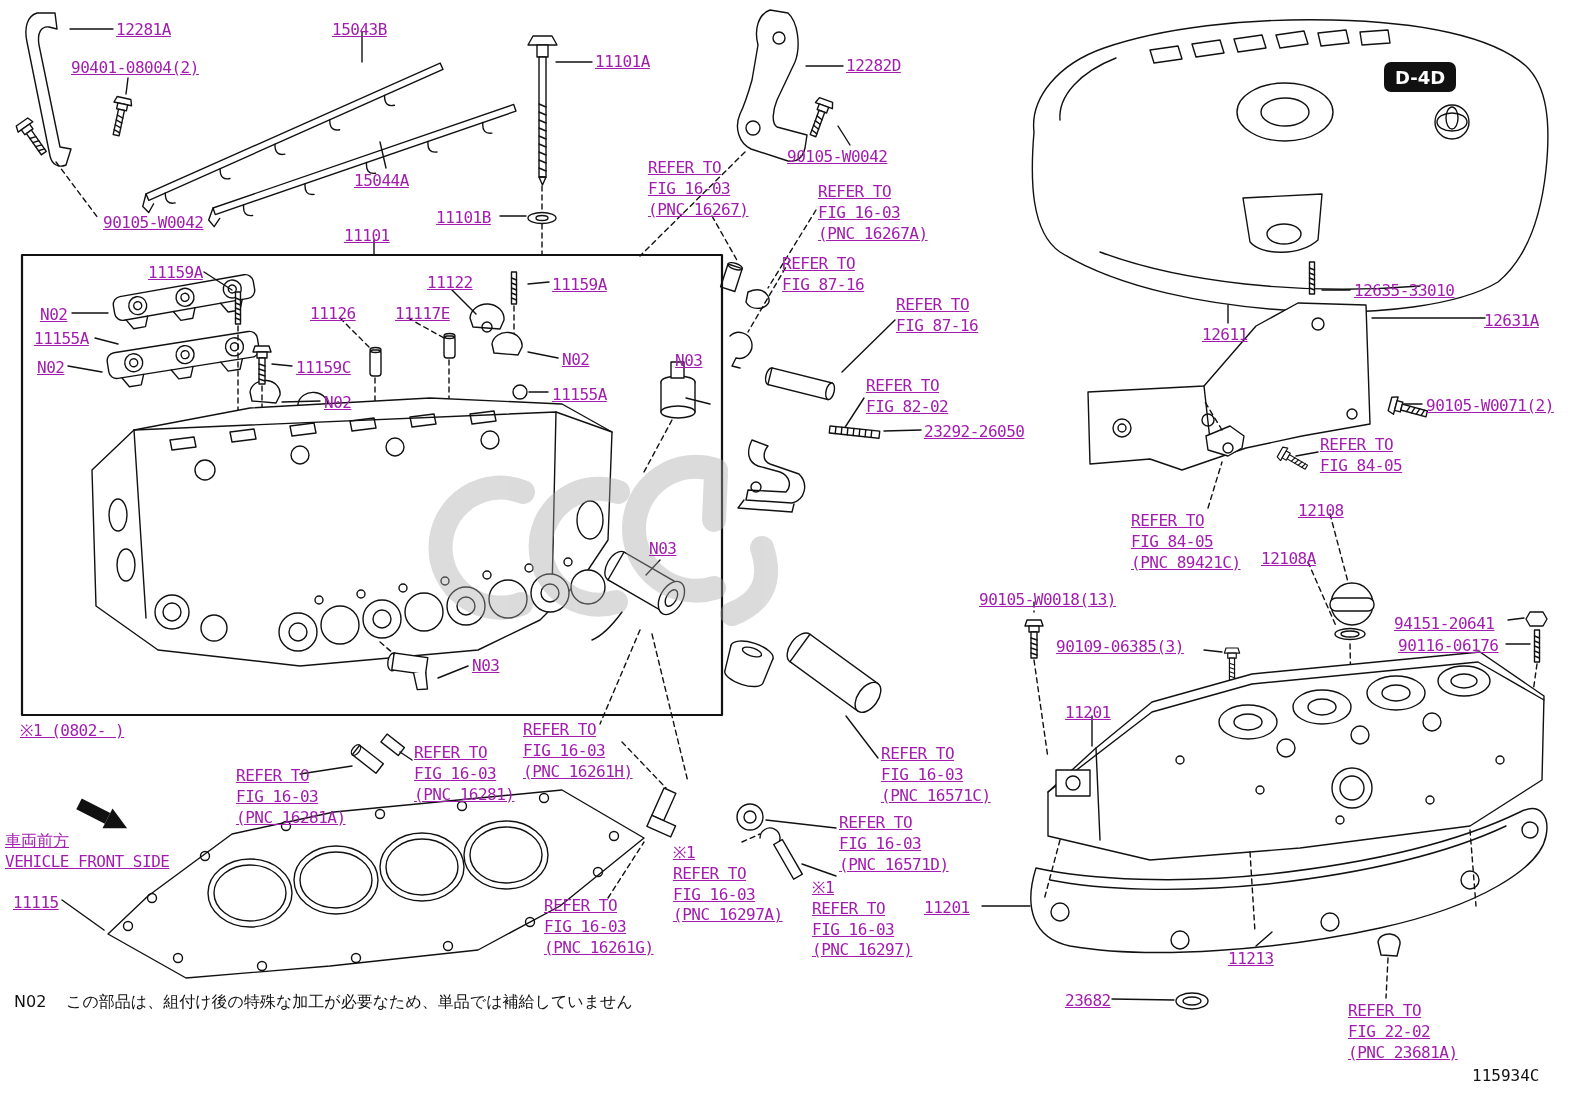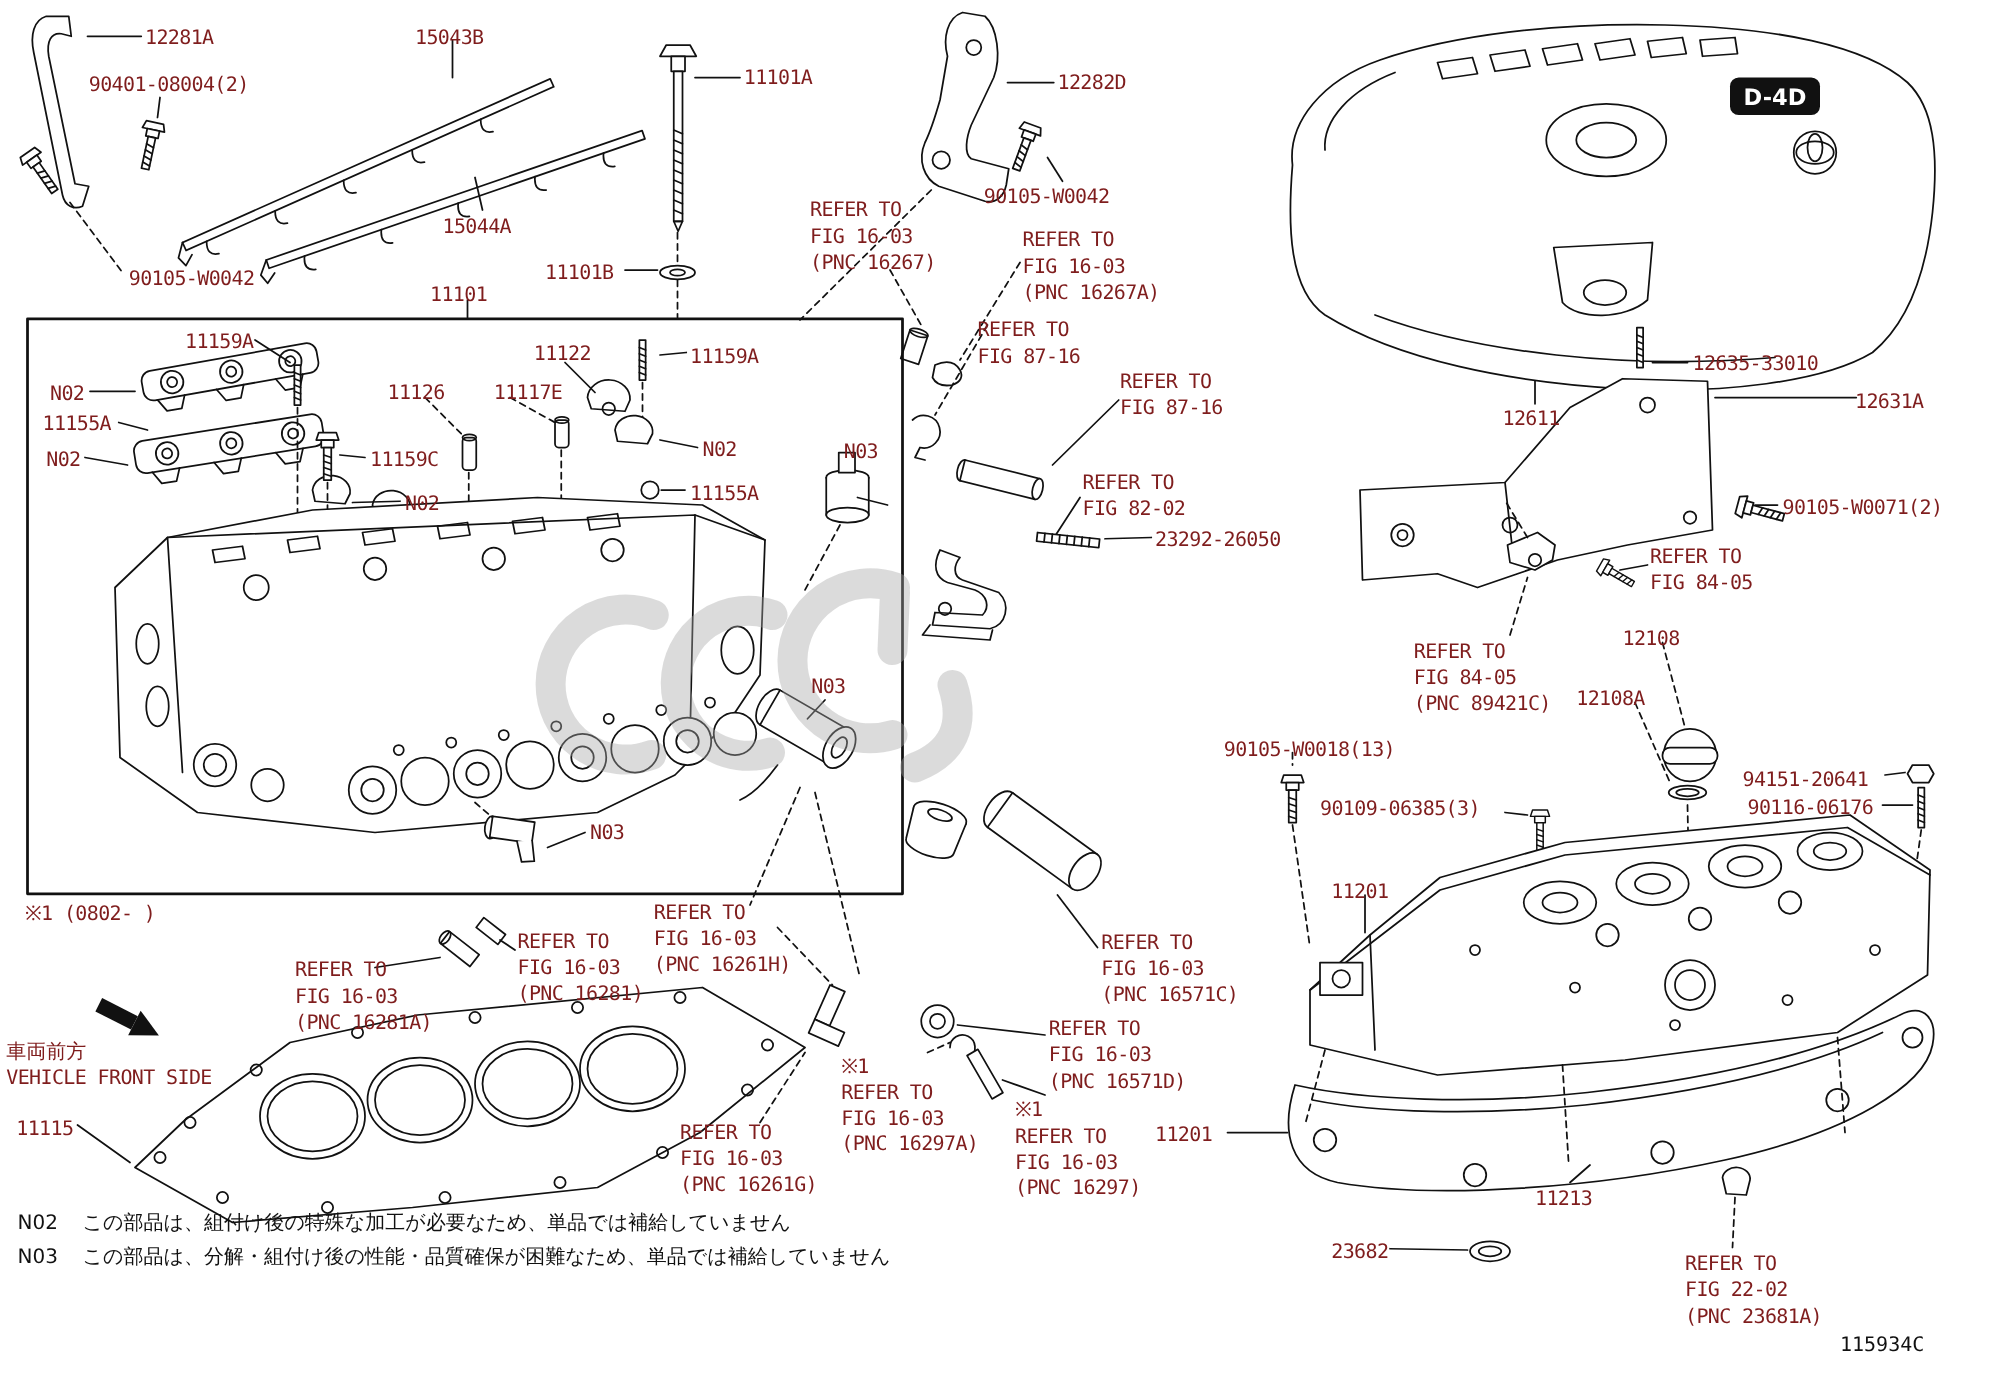--- a/index.html
+++ b/index.html
@@ -1,22 +1,22 @@
 <!DOCTYPE html>
 <html><head>
 <meta charset="utf-8">
 <style>
   * { margin:0; padding:0; box-sizing:border-box; }
   html,body { background:#ffffff; }
   .stage { position:relative; width:1592px; height:1099px; background:#fff; overflow:hidden;
            font-family:"DejaVu Sans Mono", monospace; color:#111; }
   .art { position:absolute; left:0; top:0; }
   .lbl { position:absolute; font-size:16px; line-height:1.3; letter-spacing:-0.5px;
-         white-space:pre-line; color:#7f1d1d; }
-  .foot { position:absolute; font-size:16px; white-space:nowrap; color:#111; }
+         white-space:pre-line; color:#a21caf;text-decoration:underline; }
+  .foot { position:absolute; font-size:16px; white-space:nowrap; color:#111;margin-top:24px; }
   .foot .fcode { display:inline-block; width:52px; }
   .jp { font-family:"DejaVu Sans", sans-serif; font-size:16px; letter-spacing:0; }
   .code { position:absolute; font-size:16px; letter-spacing:0; }
 </style>
 </head>
 <body>
 
 <div class="stage">
 
 <svg class="art" width="1592" height="1099" viewBox="0 0 1592 1099" xmlns="http://www.w3.org/2000/svg">
@@ -504,19 +504,16 @@
 <div class="lbl" style="left:924px;top:898px">11201</div>
 <div class="lbl" style="left:1228px;top:949px">11213</div>
 <div class="lbl" style="left:1065px;top:991px">23682</div>
 <div class="lbl" style="left:1348px;top:1001px">REFER TO
 FIG 22-02
 (PNC 23681A)</div>
 
 <div class="foot jp" style="left:14px;top:968px">
   <span class="fcode">N02</span><span>この部品は、組付け後の特殊な加工が必要なため、単品では補給していません</span>
 </div>
-<div class="foot jp" style="left:14px;top:995px">
-  <span class="fcode">N03</span><span>この部品は、分解・組付け後の性能・品質確保が困難なため、単品では補給していません</span>
+
+<div class="code" style="left:1472px;top:1066px">115934C</div>
+
 </div>
 
-<div class="code" style="left:1472px;top:1066px">115934C</div>
-
-</div>
-
 </body></html>

